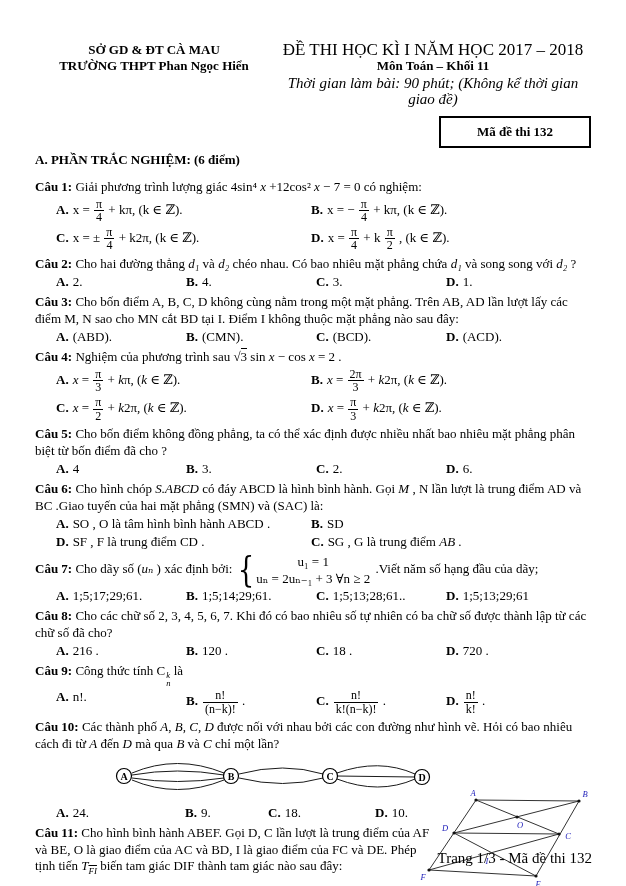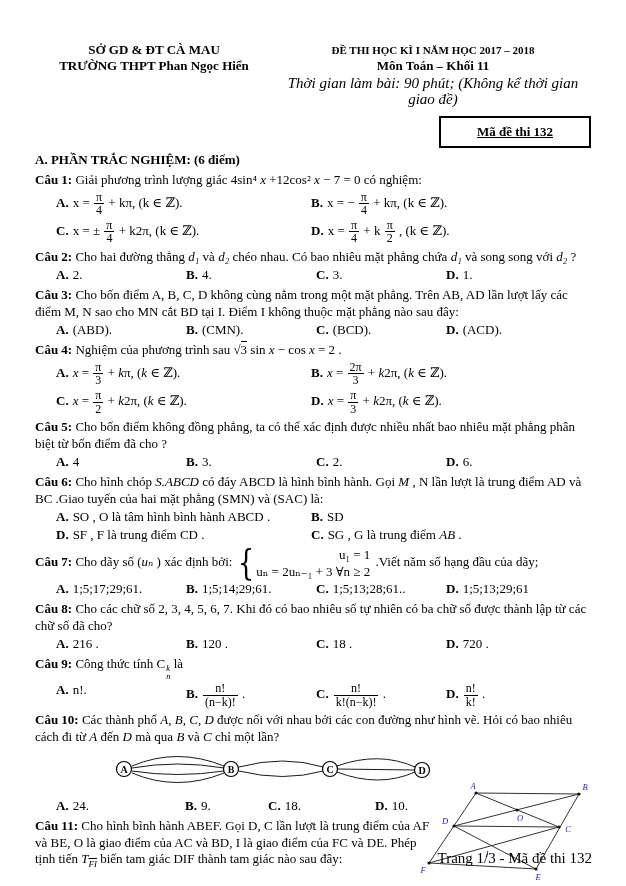--- a/index.html
+++ b/index.html
@@ -5,46 +5,46 @@
   html,body{margin:0;padding:0;background:#fff;}
   .page{
     width:626px;height:886px;background:#fff;position:relative;overflow:hidden;
     font-family:"Liberation Serif","DejaVu Serif",serif;font-size:13px;color:#000;
     box-sizing:border-box;padding:42px 33px 12px 35px;line-height:16px;
   }
   
   .hd{display:flex;}
   .hd-left{width:238px;text-align:center;font-weight:bold;line-height:16px;}
   .hd-right{flex:1;text-align:center;line-height:16px;}
-  .hd-title{font-weight:bold;font-size:11px;}
+  .hd-title{font-weight:normal;font-size:17px;}
   .hd-sub{font-weight:bold;}
   .hd-time{font-style:italic;font-size:15px;margin-top:1px;}
   .codebox{
     width:148px;height:28px;border:2px solid #000;display:flex;align-items:center;
-    justify-content:center;font-weight:bold;margin:9px 2px 4px auto;text-decoration:underline;
+    justify-content:center;font-weight:bold;margin:9px 2px 4px auto;
   }
-  .section{font-weight:bold;margin:1px 0 4px 0;}
+  .section{font-weight:bold;margin:1px 0 11px 0;}
   
   .q{margin-top:4px;}
   .stem{line-height:16.5px;}
   .qlabel{font-weight:bold;}
   .opts{display:grid;padding-left:21px;margin-top:2px;row-gap:2px;}
   .opt{white-space:nowrap;}
   .olab{font-weight:bold;margin-right:4px;}
   
   i{font-family:inherit;}
   .frac{display:inline-flex;flex-direction:column;text-align:center;vertical-align:middle;
         line-height:1.05;font-size:12px;margin:0 1px;}
   .fn{border-bottom:1px solid #000;padding:0 2px;display:block;}
   .fd{display:block;padding:0 2px;}
   .rad{border-top:1px solid #000;}
   .cases{display:inline-flex;align-items:center;vertical-align:middle;margin:0 2px;}
   .brace{font-size:26px;line-height:1;display:inline-block;transform:scaleY(1.35);
          font-family:"DejaVu Serif",serif;margin-right:2px;font-weight:400;}
-  .crows{display:inline-flex;flex-direction:column;text-align:right;line-height:15px;row-gap:2px;}
+  .crows{display:inline-flex;flex-direction:column;text-align:center;line-height:15px;row-gap:2px;}
   .ss{display:inline-flex;flex-direction:column;font-size:8.5px;line-height:8px;
       vertical-align:-3px;margin-left:1px;font-style:italic;}
   .vbase{font-style:italic;}
   .vsub{font-style:italic;font-size:9px;text-decoration:overline;}
   
   .graph-wrap{margin:3px 0 1px 71px;display:block;}
   .q-rel{position:relative;}
   .q-rel .stem{max-width:404px;}
   .para-svg{position:absolute;right:-4px;top:-38px;}
   

